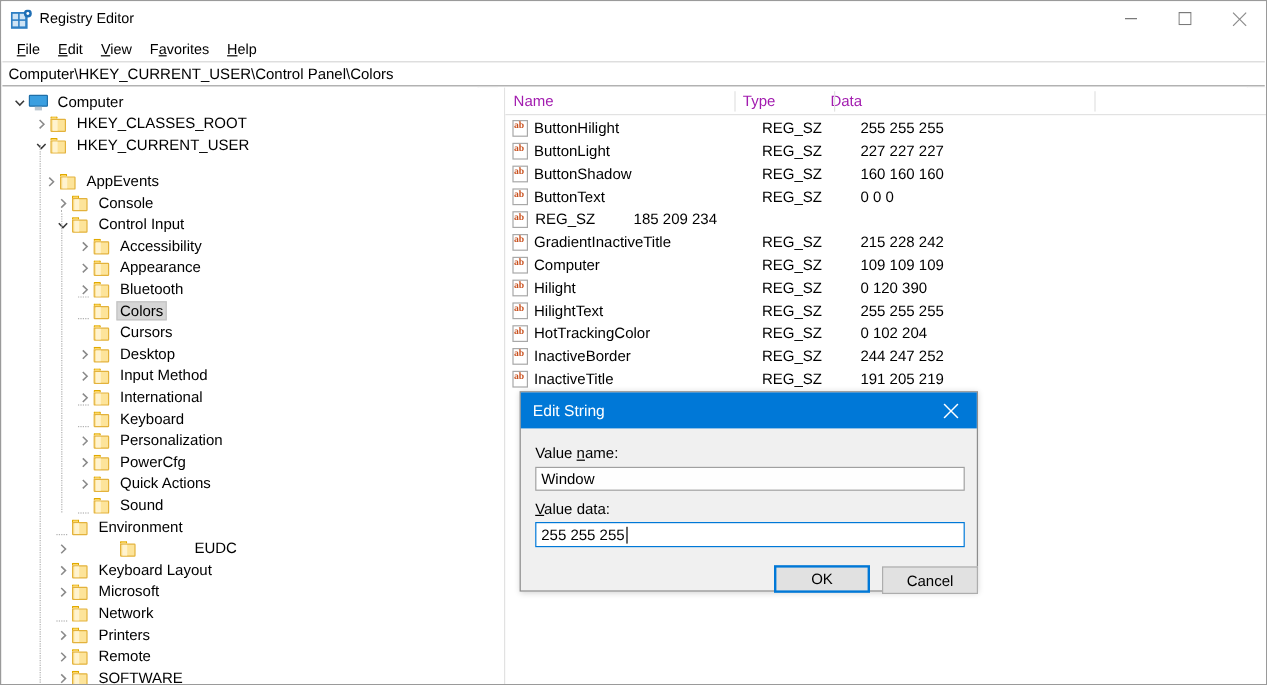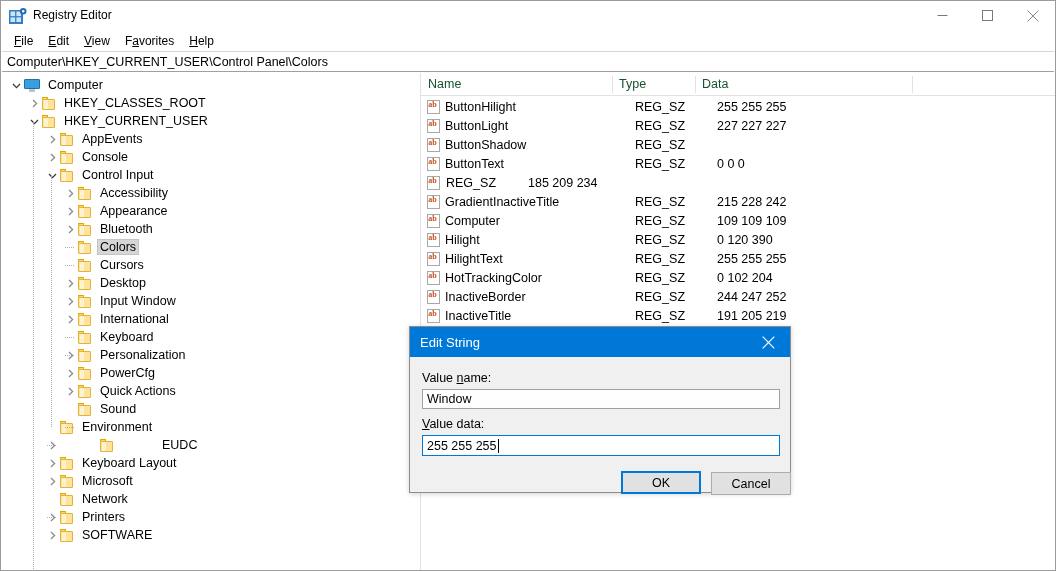--- a/index.html
+++ b/index.html
@@ -194,21 +194,21 @@
   .lheader {
     position: absolute; left: 0; top: 0;
     width: 635px; height: 23px;
     background: #fff;
     border-bottom: 1px solid #e2e2e2;
     box-sizing: border-box;
   }
   .lhcell {
     position: absolute; top: 0; height: 22px;
     display: flex; align-items: center;
-    font-size: 12.5px; color: #14532d;
+    font-size: 12.5px; color: #a21caf;
     padding-left: 7px;
     box-sizing: border-box;
   }
   .lhdiv {
     position: absolute; top: 3px; width: 1px; height: 17px;
     background: #e2e2e2;
   }
   .lrows { position: absolute; left: 0; top: 24px; width: 616px; }
   .lrow {
     height: 19px;
@@ -256,21 +256,21 @@
     display: flex; align-items: center; justify-content: center;
   }
   .sthumb {
     position: absolute; left: 1px; width: 14px;
     background: #cdcdcd;
   }
 
   
   .dlg {
     position: absolute;
-    left: 408px; top: 325px;
+    left: 432px; top: 325px;
     width: 382px; height: 167px;
     background: #f0f0f0;
     border: 1px solid #8d8d8d;
     box-sizing: border-box;
     z-index: 50;
     box-shadow: 0 1px 5px rgba(0,0,0,0.18);
   }
   .dlg-title {
     position: absolute; left: 0; top: 0;
     width: 380px; height: 30px;
@@ -424,21 +424,21 @@
             <svg width="9" height="9" viewBox="0 0 9 9">
               <polyline points="1,3 4.5,6.6 8,3" fill="none" stroke="#3a3a3a" stroke-width="1.3"></polyline>
             </svg>
           </div>
           <div class="folder">
             <div class="tab"></div>
             <div class="body"></div>
           </div>
           <span class="tlabel">HKEY_CURRENT_USER</span>
         </div>
-        <div class="tnode" style="padding-left: 42px;">
+        <div class="tnode" style="padding-left: 32px; margin-top: 12px;">
           <div class="exp">
             <svg width="9" height="9" viewBox="0 0 9 9">
               <polyline points="3,1 6.6,4.5 3,8" fill="none" stroke="#8a8a8a" stroke-width="1.3"></polyline>
             </svg>
           </div>
           <div class="folder">
             <div class="tab"></div>
             <div class="body"></div>
           </div>
           <span class="tlabel">AppEvents</span>
@@ -534,21 +534,21 @@
         <div class="tnode" style="padding-left: 60px;">
           <div class="exp">
             <svg width="9" height="9" viewBox="0 0 9 9">
               <polyline points="3,1 6.6,4.5 3,8" fill="none" stroke="#8a8a8a" stroke-width="1.3"></polyline>
             </svg>
           </div>
           <div class="folder">
             <div class="tab"></div>
             <div class="body"></div>
           </div>
-          <span class="tlabel">Input Window</span>
+          <span class="tlabel">Input Method</span>
         </div>
         <div class="tnode" style="padding-left: 60px;">
           <div class="exp">
             <svg width="9" height="9" viewBox="0 0 9 9">
               <polyline points="3,1 6.6,4.5 3,8" fill="none" stroke="#8a8a8a" stroke-width="1.3"></polyline>
             </svg>
           </div>
           <div class="folder">
             <div class="tab"></div>
             <div class="body"></div>
@@ -663,20 +663,32 @@
           <div class="exp">
             <svg width="9" height="9" viewBox="0 0 9 9">
               <polyline points="3,1 6.6,4.5 3,8" fill="none" stroke="#8a8a8a" stroke-width="1.3"></polyline>
             </svg>
           </div>
           <div class="folder">
             <div class="tab"></div>
             <div class="body"></div>
           </div>
           <span class="tlabel">Printers</span>
+        </div>
+        <div class="tnode" style="padding-left: 42px;">
+          <div class="exp">
+            <svg width="9" height="9" viewBox="0 0 9 9">
+              <polyline points="3,1 6.6,4.5 3,8" fill="none" stroke="#8a8a8a" stroke-width="1.3"></polyline>
+            </svg>
+          </div>
+          <div class="folder">
+            <div class="tab"></div>
+            <div class="body"></div>
+          </div>
+          <span class="tlabel">Remote</span>
         </div>
         <div class="tnode" style="padding-left: 42px;">
           <div class="exp">
             <svg width="9" height="9" viewBox="0 0 9 9">
               <polyline points="3,1 6.6,4.5 3,8" fill="none" stroke="#8a8a8a" stroke-width="1.3"></polyline>
             </svg>
           </div>
           <div class="folder">
             <div class="tab"></div>
             <div class="body"></div>
@@ -712,21 +724,21 @@
 
   <div class="pane-list">
     <div class="lheader" id="lheader">
         <div class="lhcell" style="left: 0px; width: 190px;">
           <span>Name</span>
         </div>
         <div class="lhcell" style="left: 191px; width: 82px;">
           <span>Type</span>
         </div>
         <div class="lhdiv" style="left: 191px;"></div>
-        <div class="lhcell" style="left: 274px; width: 217px;">
+        <div class="lhcell" style="left: 264px; width: 217px;">
           <span>Data</span>
         </div>
         <div class="lhdiv" style="left: 274px;"></div>
         <div class="lhdiv" style="left: 491px;"></div>
       </div>
     <div class="lrows" id="lrows">
         <div class="lrow">
           <div class="abicon">
             <div class="pg"></div>
             <div class="ab">ab</div>
@@ -744,20 +756,21 @@
           <div class="ctype">REG_SZ</div>
           <div class="cdata">227 227 227</div>
         </div>
         <div class="lrow">
           <div class="abicon">
             <div class="pg"></div>
             <div class="ab">ab</div>
           </div>
           <div class="cname">ButtonShadow</div>
           <div class="ctype">REG_SZ</div>
+          <div class="cdata">160 160 160</div>
         </div>
         <div class="lrow">
           <div class="abicon">
             <div class="pg"></div>
             <div class="ab">ab</div>
           </div>
           <div class="cname">ButtonText</div>
           <div class="ctype">REG_SZ</div>
           <div class="cdata">0 0 0</div>
         </div>

